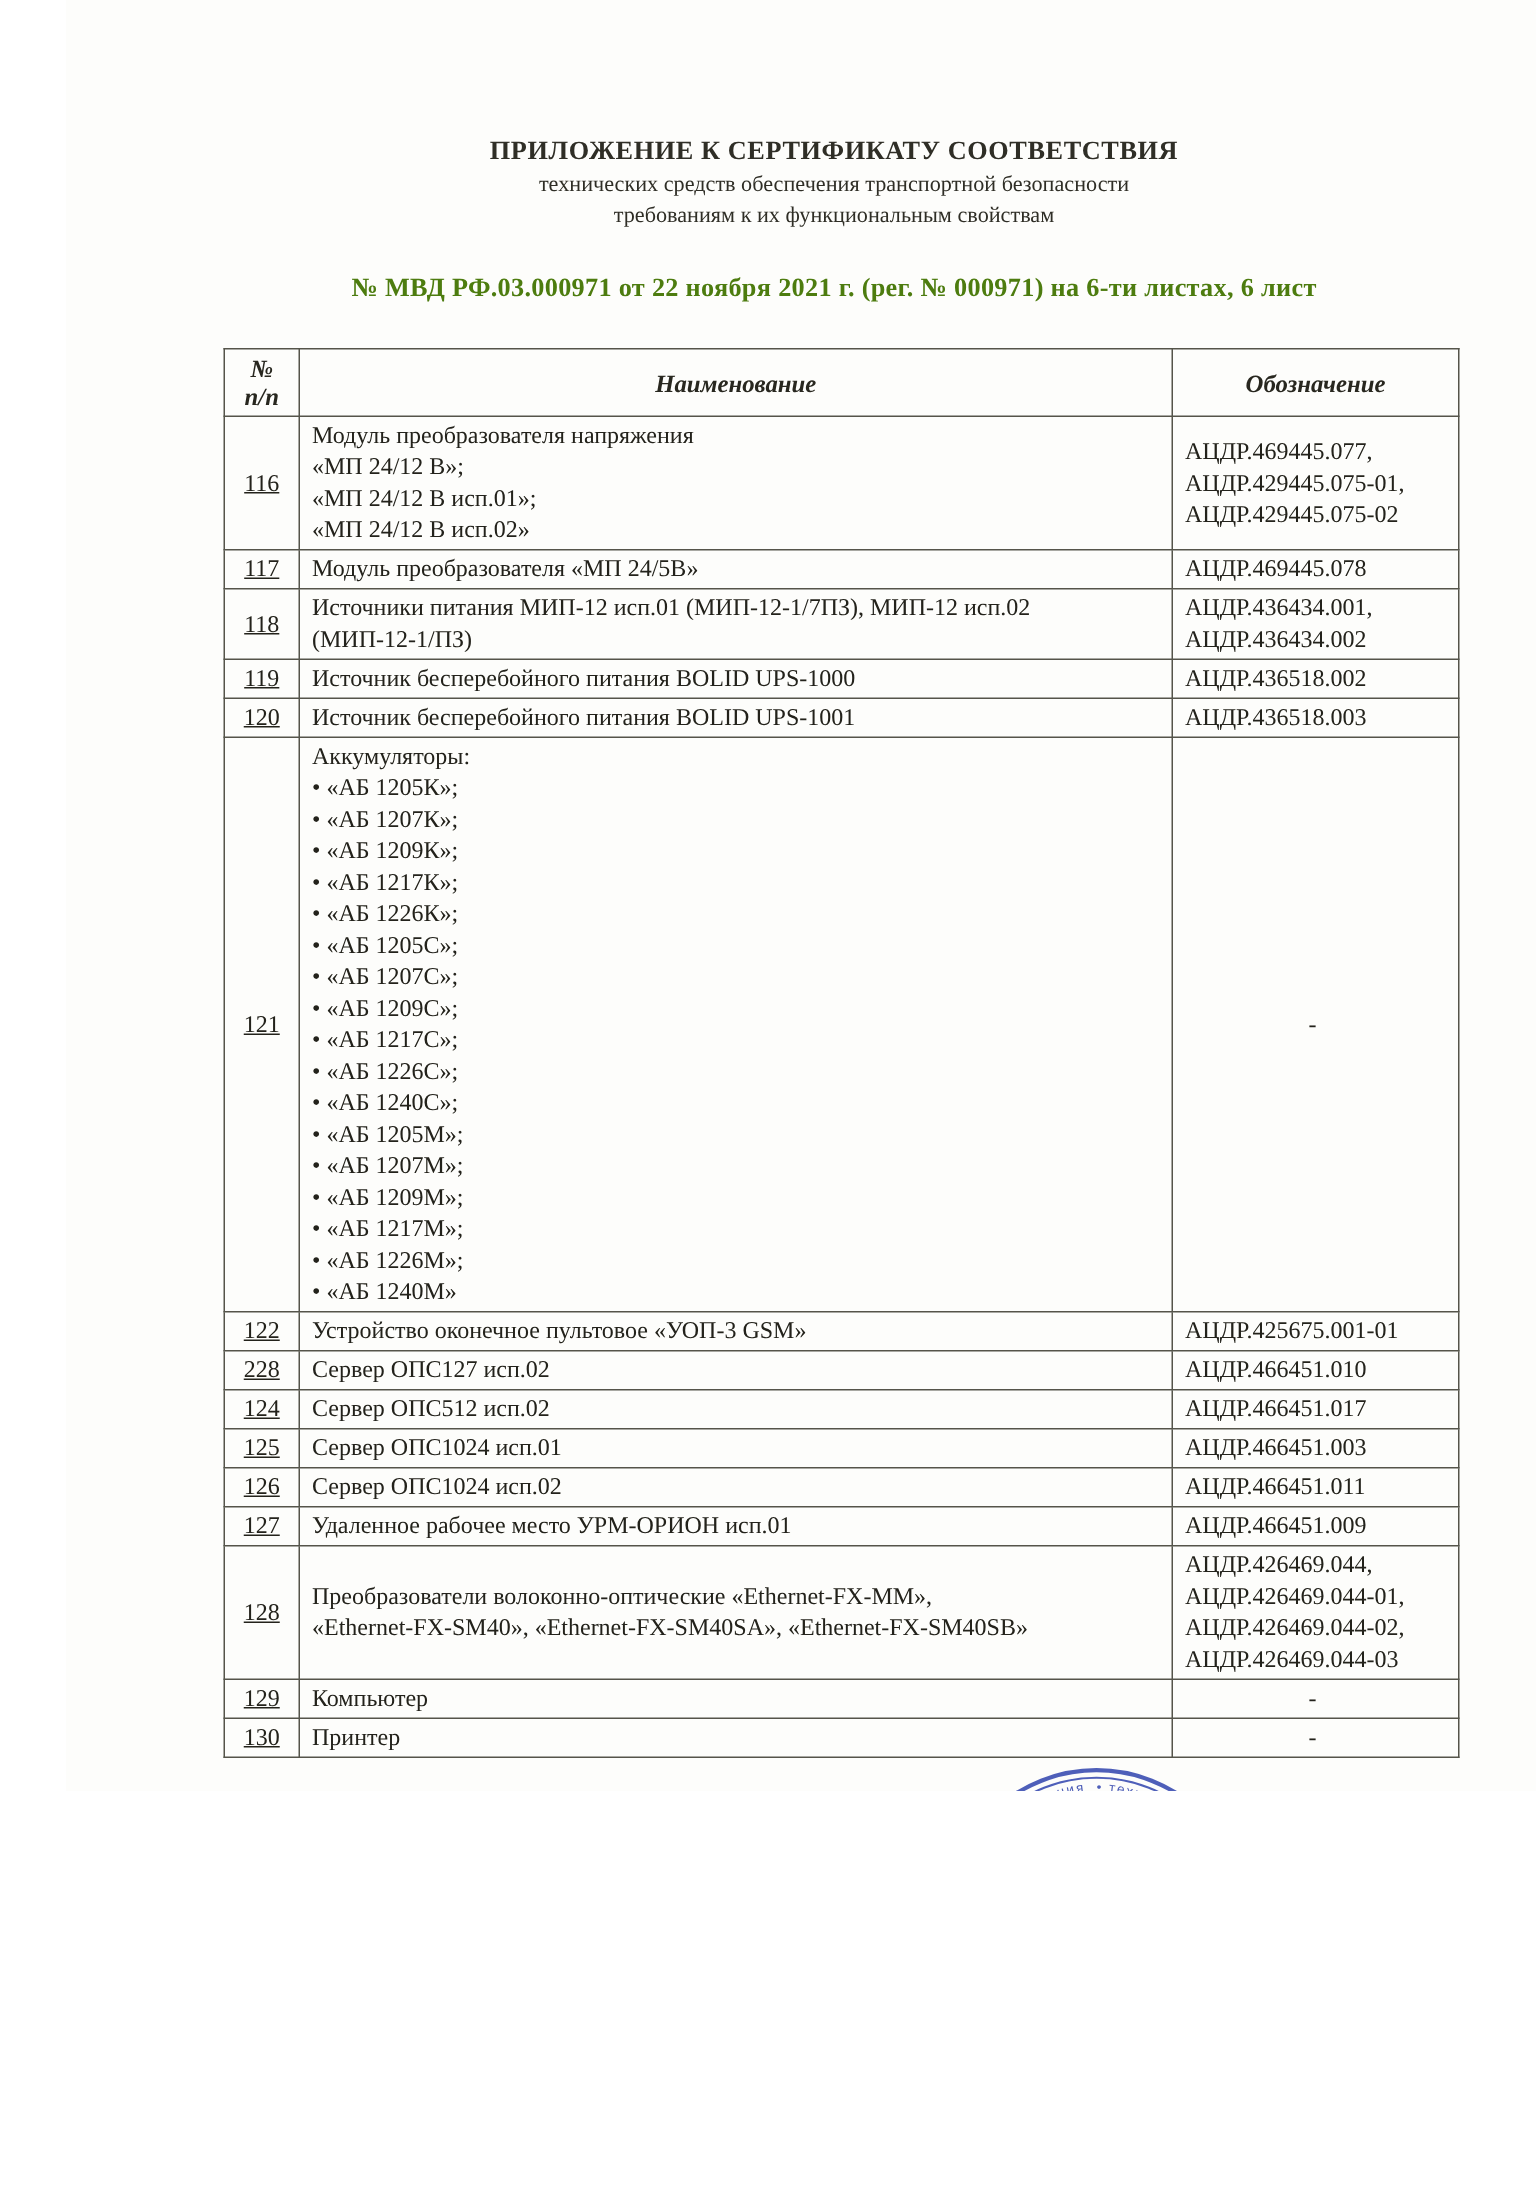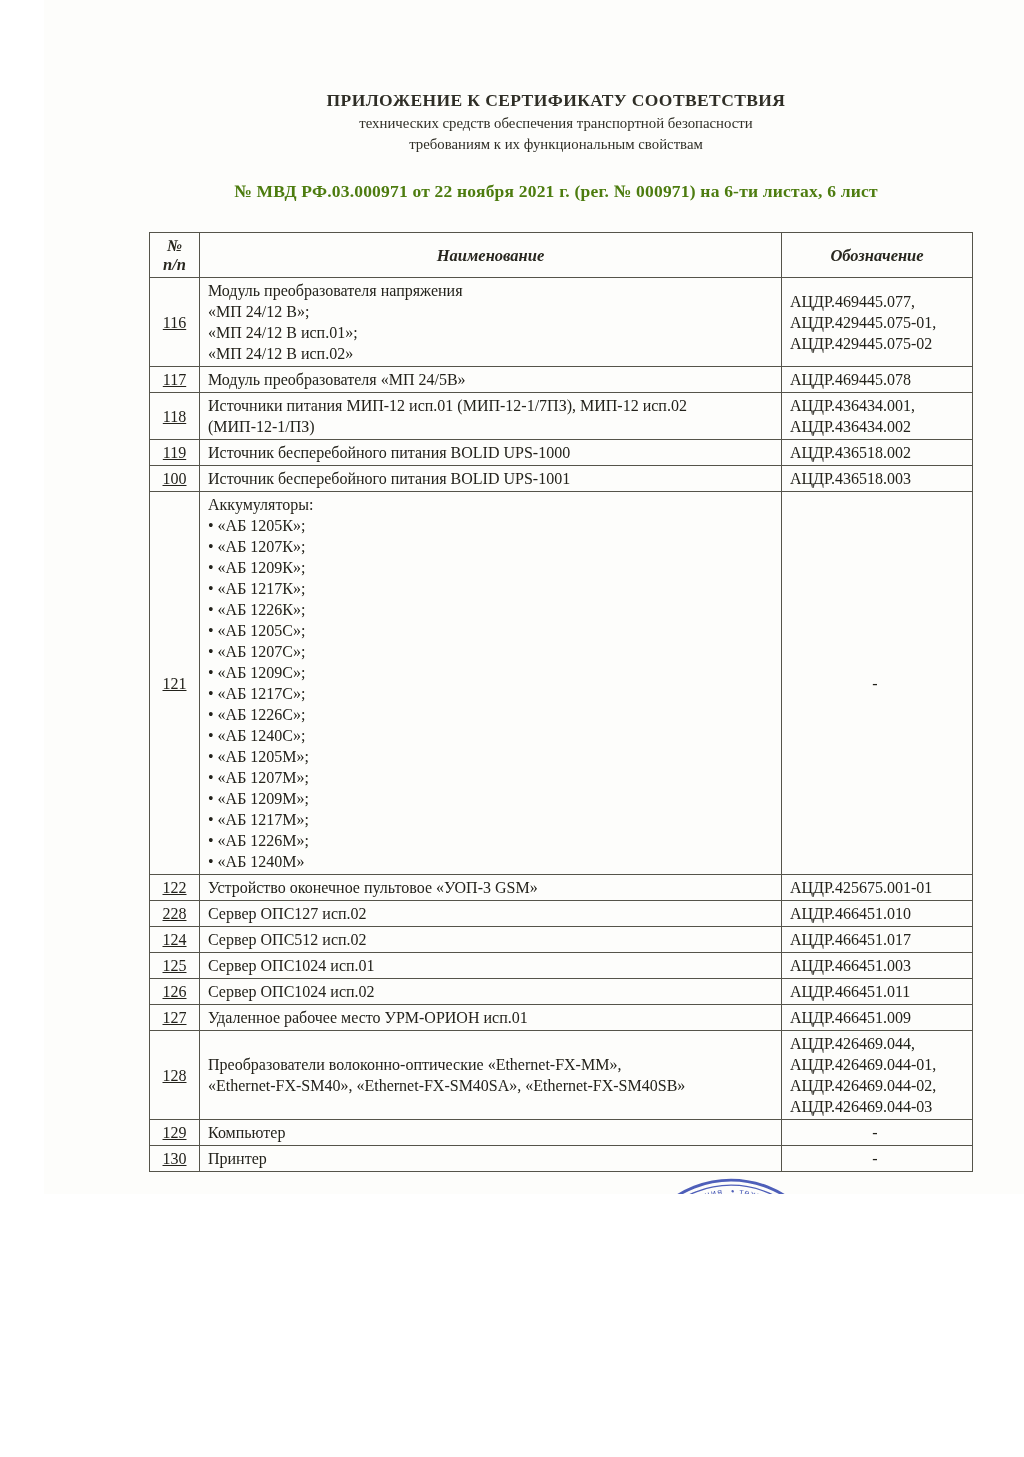--- a/index.html
+++ b/index.html
@@ -121,21 +121,21 @@
         <tr>
           <td class="num">119</td>
           <td class="name">
             <div>Источник бесперебойного питания BOLID UPS-1000</div>
           </td>
           <td class="desig">
             <div>АЦДР.436518.002</div>
           </td>
         </tr>
         <tr>
-          <td class="num">100</td>
+          <td class="num">120</td>
           <td class="name">
             <div>Источник бесперебойного питания BOLID UPS-1001</div>
           </td>
           <td class="desig">
             <div>АЦДР.436518.003</div>
           </td>
         </tr>
         <tr>
           <td class="num">121</td>
           <td class="name">

